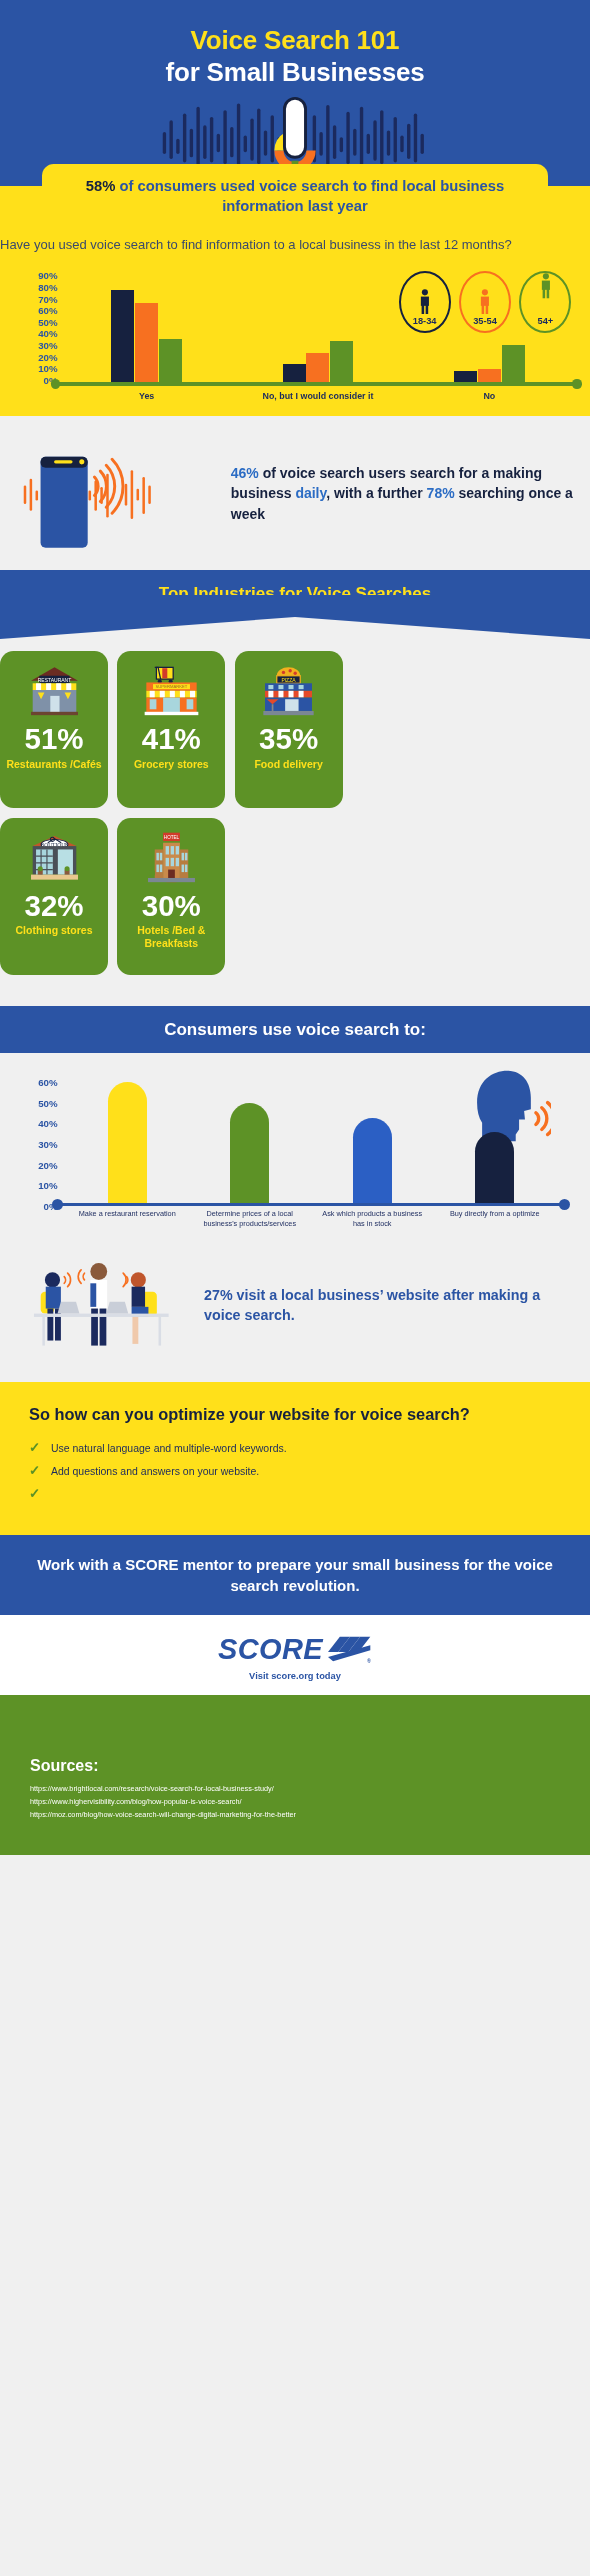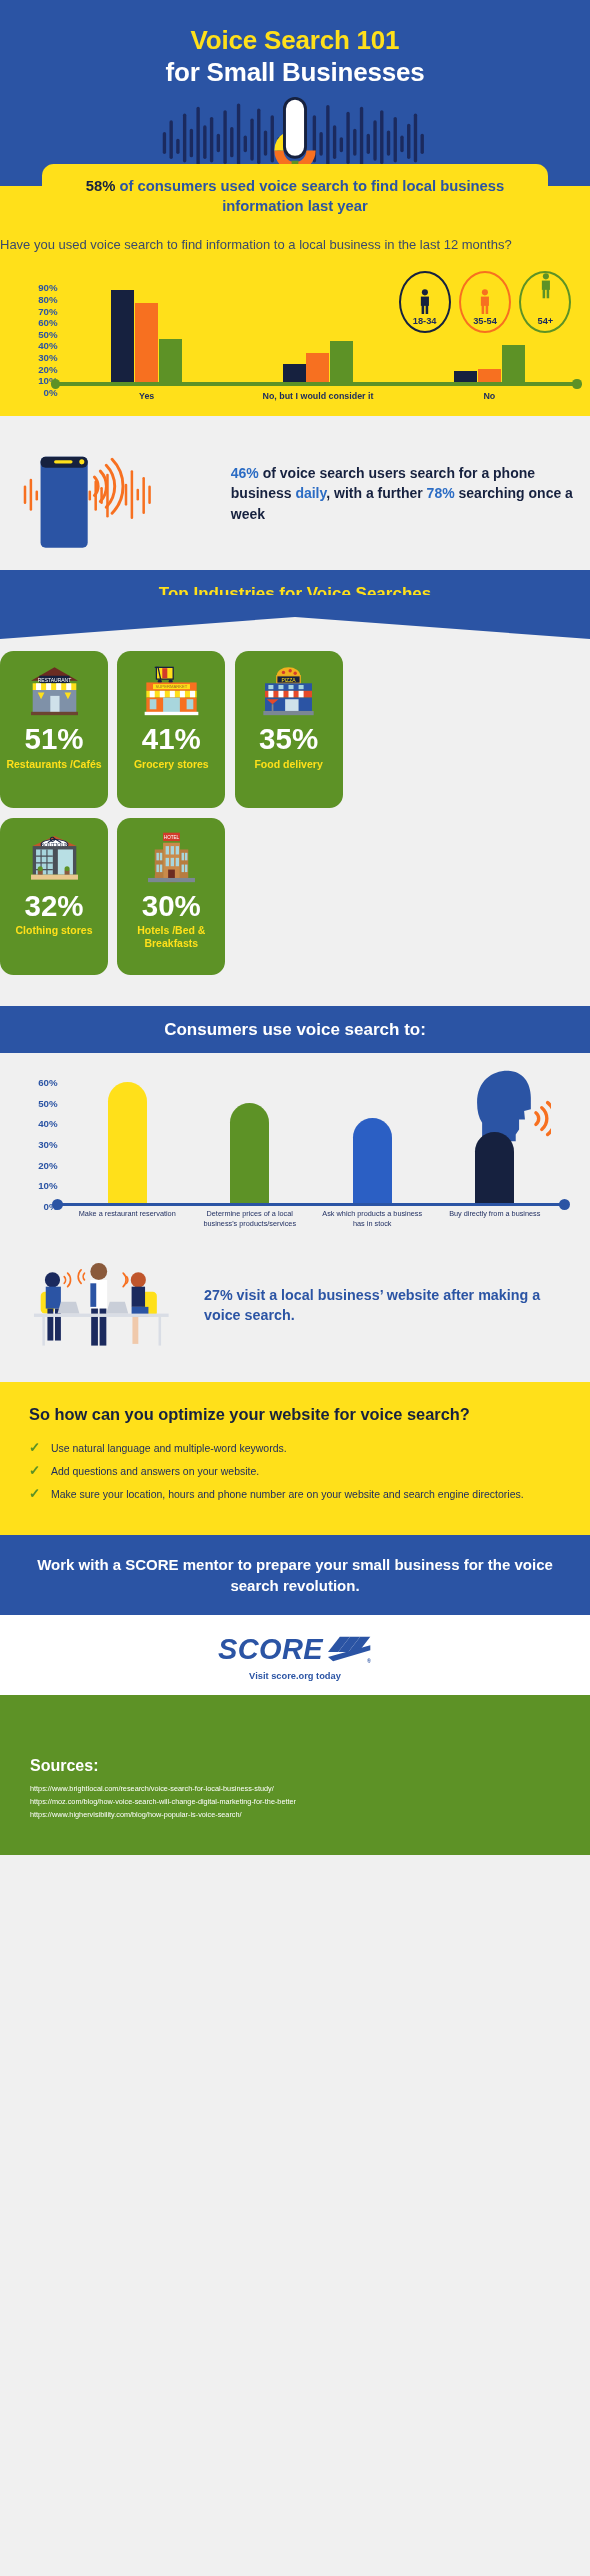--- a/index.html
+++ b/index.html
@@ -26,21 +26,21 @@
     background:#ffe01a; width:506px; margin:0 auto; border-radius:11.8px 11.8px 0 0;
     padding:11.8px 25px 8.4px 25px; text-align:center; position:relative; top:-22px; margin-bottom:-17px;
   }
   .banner-58 p { font-size:14.8px; font-weight:bold; line-height:1.38; color:#2b54a4; }
   .banner-58 .pct { color:#16213f; }
 
   .q-sub { font-size:13px; line-height:1.5; color:#3b4a6b; padding:5px 0 11.8px 0; }
 
   
   .chart1 { position:relative; padding:0 15px 3.4px 15px; height:150px; }
-  .c1-axis { position:absolute; left:18.6px; top:16px; width:39px; }
+  .c1-axis { position:absolute; left:18.6px; top:4px; width:39px; }
   .c1-axis div { font-size:9.7px; font-weight:bold; color:#2b54a4; text-align:right; height:11.6px; line-height:11.6px; }
   .c1-plot { position:absolute; left:61px; right:15px; top:5.9px; height:110px; }
   .c1-baseline { position:absolute; left:52px; right:10px; top:116px; height:3.4px; background:#5d9226; }
   .c1-dot { position:absolute; width:9.3px; height:9.3px; border-radius:50%; background:#5d9226; top:113px; }
   .c1-dot.l { left:51px; } .c1-dot.r { right:8.4px; }
   .c1-groups { display:flex; height:110px; align-items:flex-end; justify-content:space-around; }
   .c1-group { display:flex; align-items:flex-end; gap:0.8px; width:127px; justify-content:center; }
   .c1-bar { width:23px; }
   .c1-bar.s0 { background:#16213f; } .c1-bar.s1 { background:#f77020; } .c1-bar.s2 { background:#5d9226; }
   .c1-xlabels { position:absolute; left:61px; right:15px; top:125px; display:flex; justify-content:space-around; }
@@ -283,21 +283,21 @@
         <circle cx="77" cy="28" r="3" fill="#ffe01a"></circle>
         <g fill="none" stroke="#f77020" stroke-width="3.5" stroke-linecap="round">
           <path d="M92 46 a16 16 0 0 1 0 22"></path>
           <path d="M99 39 a26 26 0 0 1 0 36"></path>
           <path d="M106 32 a36 36 0 0 1 0 50"></path>
           <path d="M113 25 a46 46 0 0 1 0 64"></path>
         </g>
       </svg>
     </div>
     <div class="txt-46">
-      <span class="hl">46%</span><span> of voice search users search for a phone business </span><span class="hl">daily</span><span>, with a further </span><span class="hl">78%</span><span> searching once a week</span>
+      <span class="hl">46%</span><span> of voice search users search for a making business </span><span class="hl">daily</span><span>, with a further </span><span class="hl">78%</span><span> searching once a week</span>
     </div>
   </div>
 
   <div class="band arrow">
     <span>Top Industries for Voice Searches</span>
   </div>
 
   <div class="industries">
     <div class="ind-row" id="ind-row-1">
         <div class="ind-card">
@@ -480,21 +480,21 @@
         <div class="c2-bar" title="Ask which products a business has in stock: 41%" style="height: 85px; background: rgb(43, 95, 196);"></div>
         <div class="c2-bar" title="Buy directly from a business: 34%" style="height: 71px; background: rgb(22, 33, 63);"></div>
       </div>
     <div class="c2-baseline"></div>
     <div class="c2-dot l"></div>
     <div class="c2-dot r"></div>
     <div class="c2-xlabels" id="c2-xlabels">
         <div class="c2-xlabel">Make a restaurant reservation</div>
         <div class="c2-xlabel">Determine prices of a local business's products/services</div>
         <div class="c2-xlabel">Ask which products a business has in stock</div>
-        <div class="c2-xlabel">Buy directly from a business</div>
+        <div class="c2-xlabel">Buy directly from a optimize</div>
       </div>
   </div>
 
   <div class="sec-27">
     <div class="people-art">
       <svg width="177" height="101" viewBox="0 0 210 120">
 
         <rect x="28" y="46" width="16" height="26" rx="5" fill="#ffe01a"></rect>
         <circle cx="42" cy="32" r="9" fill="#1b2a5e"></circle>
         <path d="M34 40 h18 v26 h-18z" fill="#2b54a4"></path>
@@ -544,21 +544,20 @@
         <div class="tip">
           <span class="check">✓</span>
           <span class="t">Use natural language and multiple-word keywords.</span>
         </div>
         <div class="tip">
           <span class="check">✓</span>
           <span class="t">Add questions and answers on your website.</span>
         </div>
         <div class="tip">
           <span class="check">✓</span>
-          <span class="t">Make sure your location, hours and phone number are on your website and search engine directories.</span>
         </div>
       </div>
   </div>
 
   <div class="mentor">
     <span>Work with a SCORE mentor to prepare your small business for the voice search revolution.</span>
   </div>
 
   <div class="logo-sec">
     <div class="logo-txt">
@@ -573,19 +572,19 @@
         <text x="46" y="33" font-size="6" fill="#2b54a4">®</text>
       </svg>
     </div>
     <div class="visit">Visit score.org today</div>
   </div>
 
   <div class="sources">
     <h3>Sources:</h3>
     <div id="sources-list">
         <p>https://www.brightlocal.com/research/voice-search-for-local-business-study/</p>
+        <p>https://www.highervisibility.com/blog/how-popular-is-voice-search/</p>
         <p>https://moz.com/blog/how-voice-search-will-change-digital-marketing-for-the-better</p>
-        <p>https://www.highervisibility.com/blog/how-popular-is-voice-search/</p>
       </div>
   </div>
 
 </div>
 
 
 </body></html>

